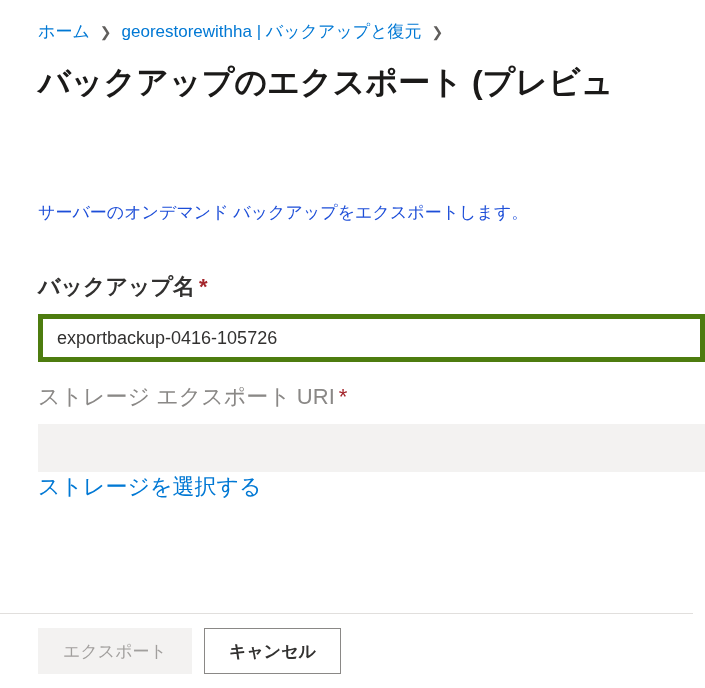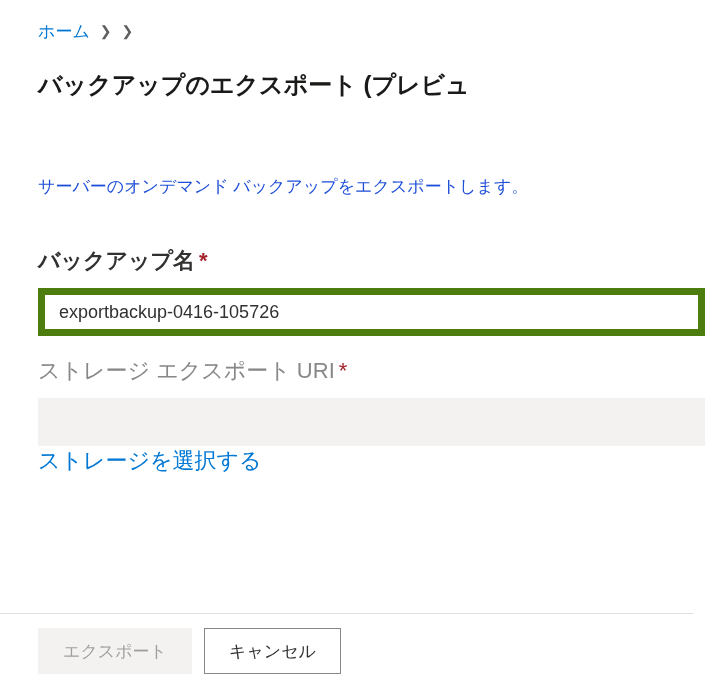--- a/index.html
+++ b/index.html
@@ -18,37 +18,36 @@
     .page {
       padding: 20px 0 0 38px;
       height: 100%;
       position: relative;
     }
     .breadcrumb {
       display: flex;
       align-items: center;
       gap: 10px;
       font-size: 17px;
-      margin-bottom: 26px;
-      font-family: Liberation Serif, serif;
+      margin-bottom: 18px;
     }
     .breadcrumb a {
       color: #0078d4;
       text-decoration: none;
       cursor: pointer;
     }
     .chevron {
       color: #605e5c;
       font-size: 14px;
     }
     .page-title {
-      font-size: 24px;
+      font-size: 32px;
       font-weight: 700;
       color: #1b1a19;
-      margin-bottom: 74px;
+      margin-bottom: 96px;
       white-space: nowrap;
     }
     .description {
       font-size: 17px;
       color: #1d4ed8;
       margin-bottom: 48px;
     }
     .form-group {
       margin-bottom: 20px;
     }
@@ -66,21 +65,21 @@
     .required {
       color: #a4262c;
       margin-left: 4px;
     }
     .text-input {
       width: 100%;
       min-width: 666px;
       height: 48px;
       padding: 0 14px;
       font-size: 18px;
-      border: 7px solid #4d7c0f;
+      border: 5px solid #4d7c0f;
       background: #ffffff;
       color: #323130;
       font-family: inherit;
     }
     .text-input-disabled {
       background: #f3f2f1;
       border: 1px solid #f3f2f1;
       color: #a19f9d;
       width: 100%;
       min-width: 666px;
@@ -108,37 +107,38 @@
     }
     .btn {
       height: 46px;
       padding: 0 24px;
       font-size: 17px;
       font-family: inherit;
       border: 1px solid #8a8886;
       background: #ffffff;
       color: #323130;
       cursor: pointer;
-      font-weight: 400;
+      font-weight: 700;
     }
     .btn-disabled {
       background: #f3f2f1;
       color: #a19f9d;
       border: 1px solid #f3f2f1;
       cursor: not-allowed;
       font-weight: 400;
     }
   </style>
 </head>
 <body>
 
 <div class="page">
   <nav class="breadcrumb">
     <a href="#">ホーム</a>
     <span class="chevron">❯</span>
+    <a href="#">georestorewithha | バックアップと復元</a>
     <span class="chevron">❯</span>
   </nav>
 
   <h1 class="page-title">バックアップのエクスポート (プレビュ</h1>
 
   <p class="description">サーバーのオンデマンド バックアップをエクスポートします。</p>
 
   <div class="form-group">
     <label class="label">
       <span>バックアップ名</span><span class="required">*</span>

